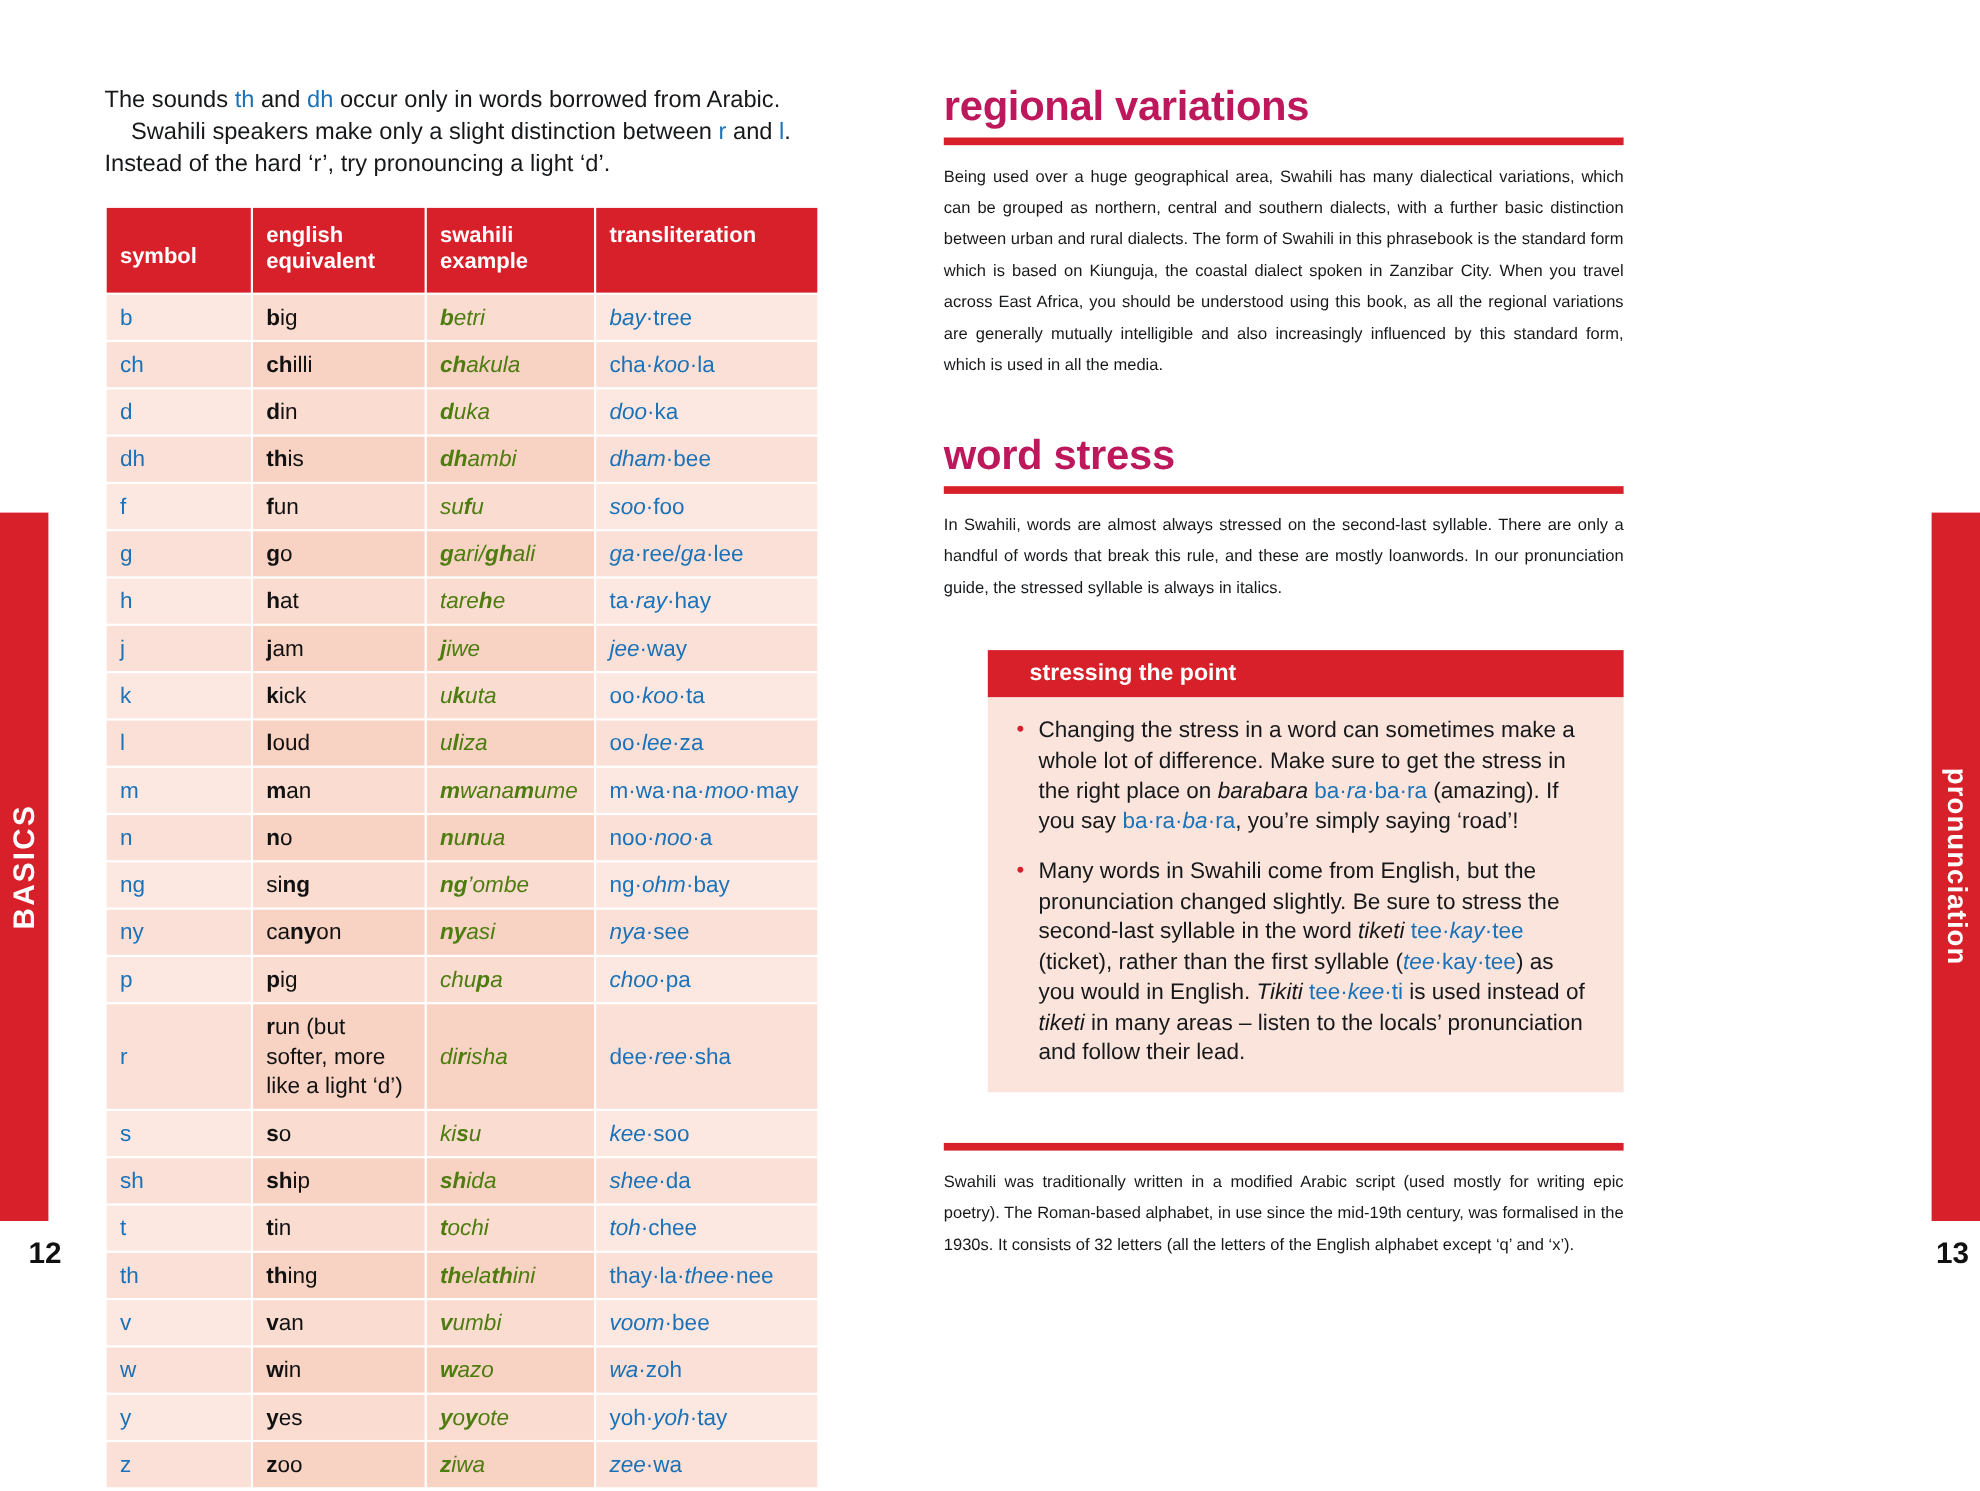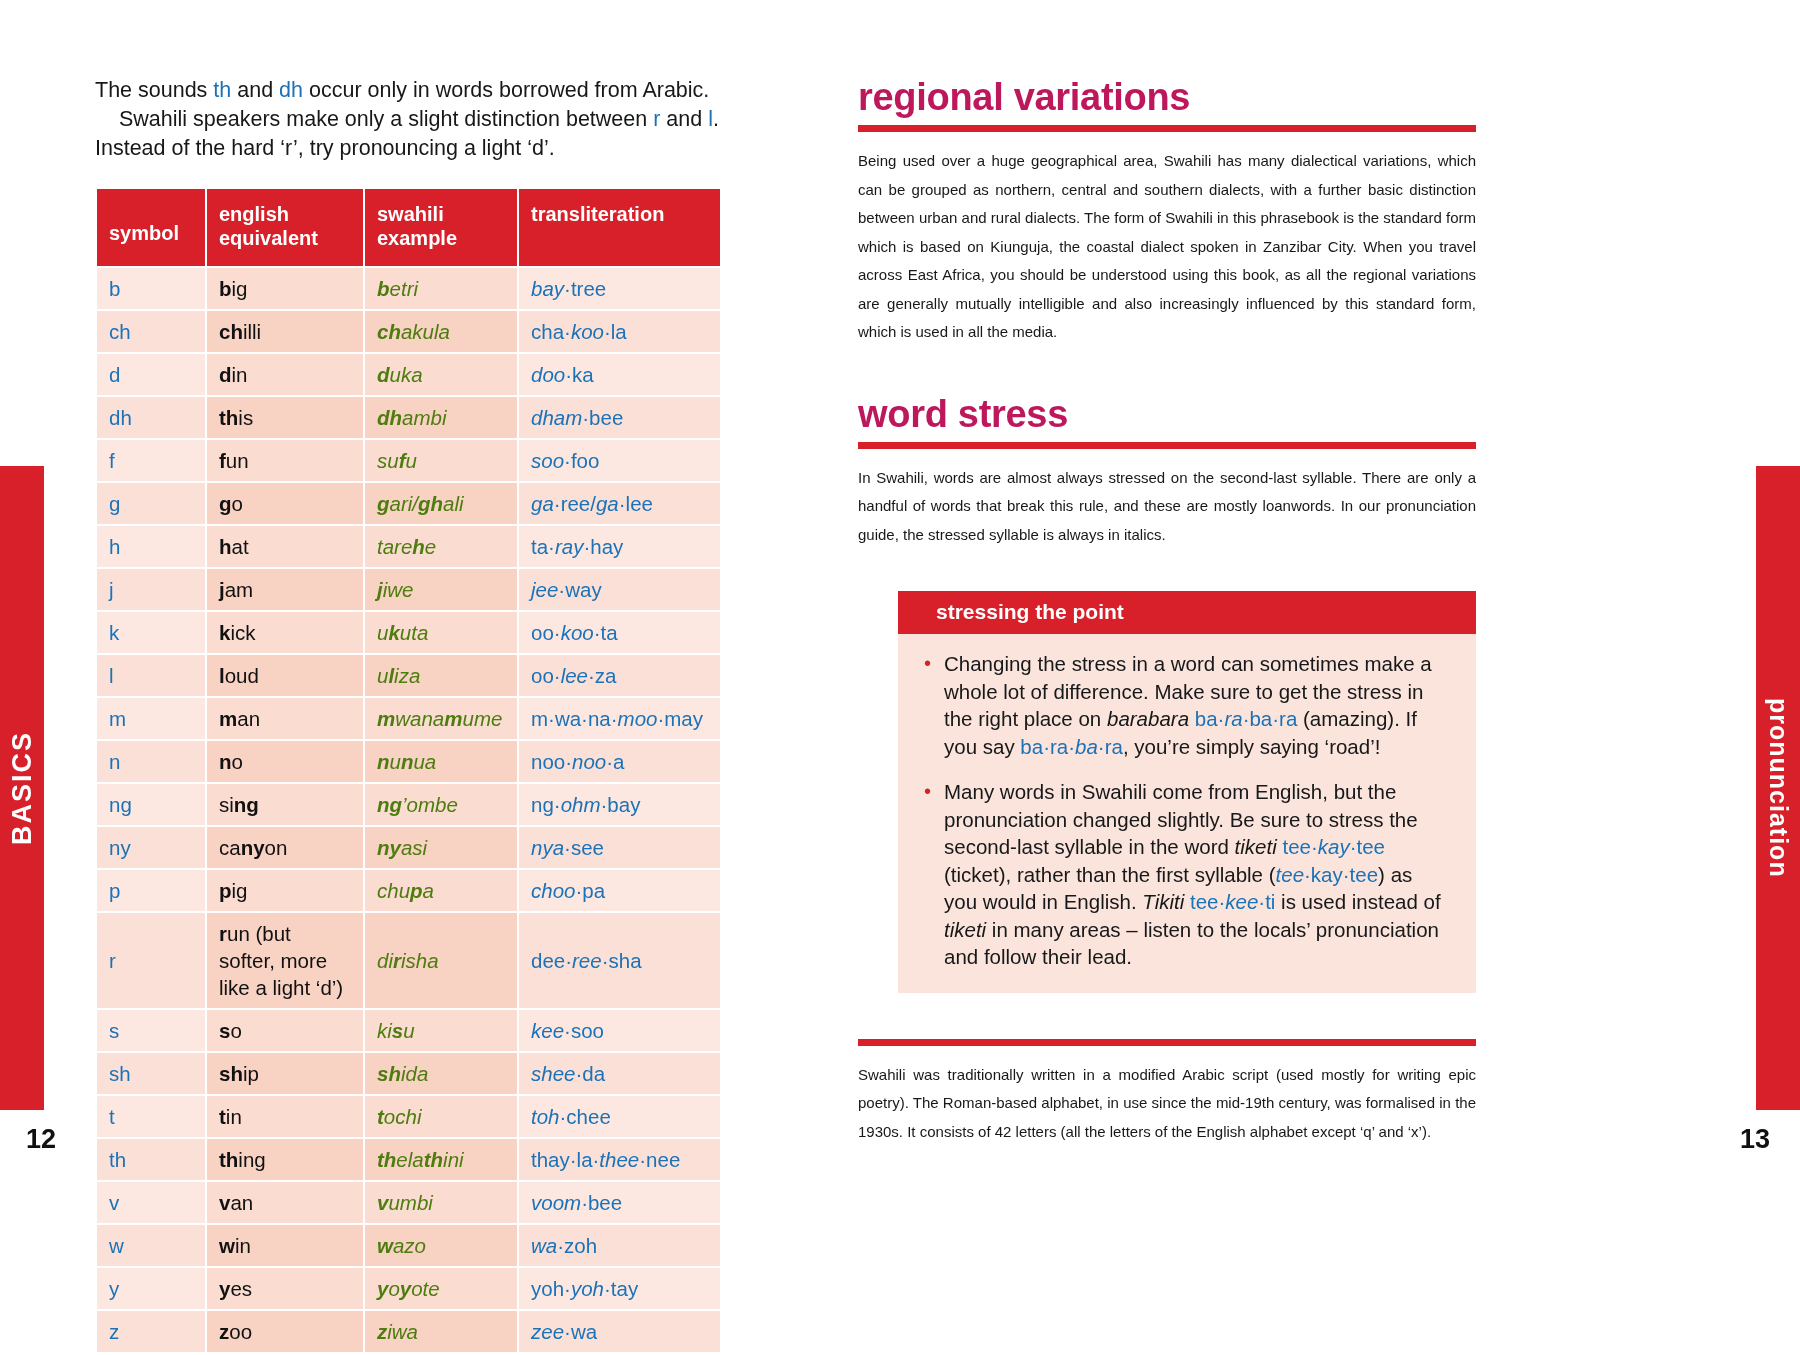--- a/index.html
+++ b/index.html
@@ -43,21 +43,21 @@
   }
 
   
   .folio {
     position:absolute;
     font-size:27px;
     font-weight:bold;
     color:#111;
   }
   .folio.left  { left:26px;  top:1124px; }
-  .folio.right { right:30px; top:1124px; }
+  .folio.right { right:10px; top:1124px; }
 
   
   .page-left {
     position:absolute;
     left:95px; top:76px;
     width:620px;
   }
   .intro {
     font-size:21.5px;
     line-height:29px;
@@ -78,21 +78,21 @@
   table.pron th {
     background:#d8202a;
     color:#ffffff;
     font-size:20px;
     font-weight:bold;
     text-align:left;
     vertical-align:top;
     padding:13px 12px 16px 12px;
     line-height:24px;
   }
-  table.pron th.c1 { width:108px; }
+  table.pron th.c1 { width:131px; }
   table.pron th.c2 { width:156px; }
   table.pron th.c3 { width:152px; }
   table.pron th.c4 { width:201px; }
   table.pron th.c1 { vertical-align:middle; padding-top:26px;}
   table.pron td {
     font-size:20.5px;
     padding:7px 12px;
     vertical-align:middle;
     line-height:27px;
   }
@@ -384,16 +384,16 @@
         <p>
           <span class="bullet">•</span><span>Many words in Swahili come from English, but the pronunciation changed slightly. Be sure to stress the second-last syllable in the word </span><span class="it">tiketi</span> <span class="blue"><span>tee·</span><span class="it">kay</span><span>·tee</span></span><span> (ticket), rather than the first syllable (</span><span class="blue"><span class="it">tee</span><span>·kay·tee</span></span><span>) as you would in English. </span><span class="it">Tikiti</span> <span class="blue"><span>tee·</span><span class="it">kee</span><span>·ti</span></span><span> is used instead of </span><span class="it">tiketi</span><span> in many areas – listen to the locals’ pronunciation and follow their lead.</span>
         </p>
 
       </div>
     </div>
 
     <div class="gap-lg"></div>
 
     <div class="rule"></div>
-    <p class="body">Swahili was traditionally written in a modified Arabic script (used mostly for writing epic poetry). The Roman-based alphabet, in use since the mid-19th century, was formalised in the 1930s. It consists of 42 letters (all the letters of the English alphabet except ‘q’ and ‘x’).</p>
+    <p class="body">Swahili was traditionally written in a modified Arabic script (used mostly for writing epic poetry). The Roman-based alphabet, in use since the mid-19th century, was formalised in the 1930s. It consists of 32 letters (all the letters of the English alphabet except ‘q’ and ‘x’).</p>
 
   </div>
 </div>
 
 </body></html>

